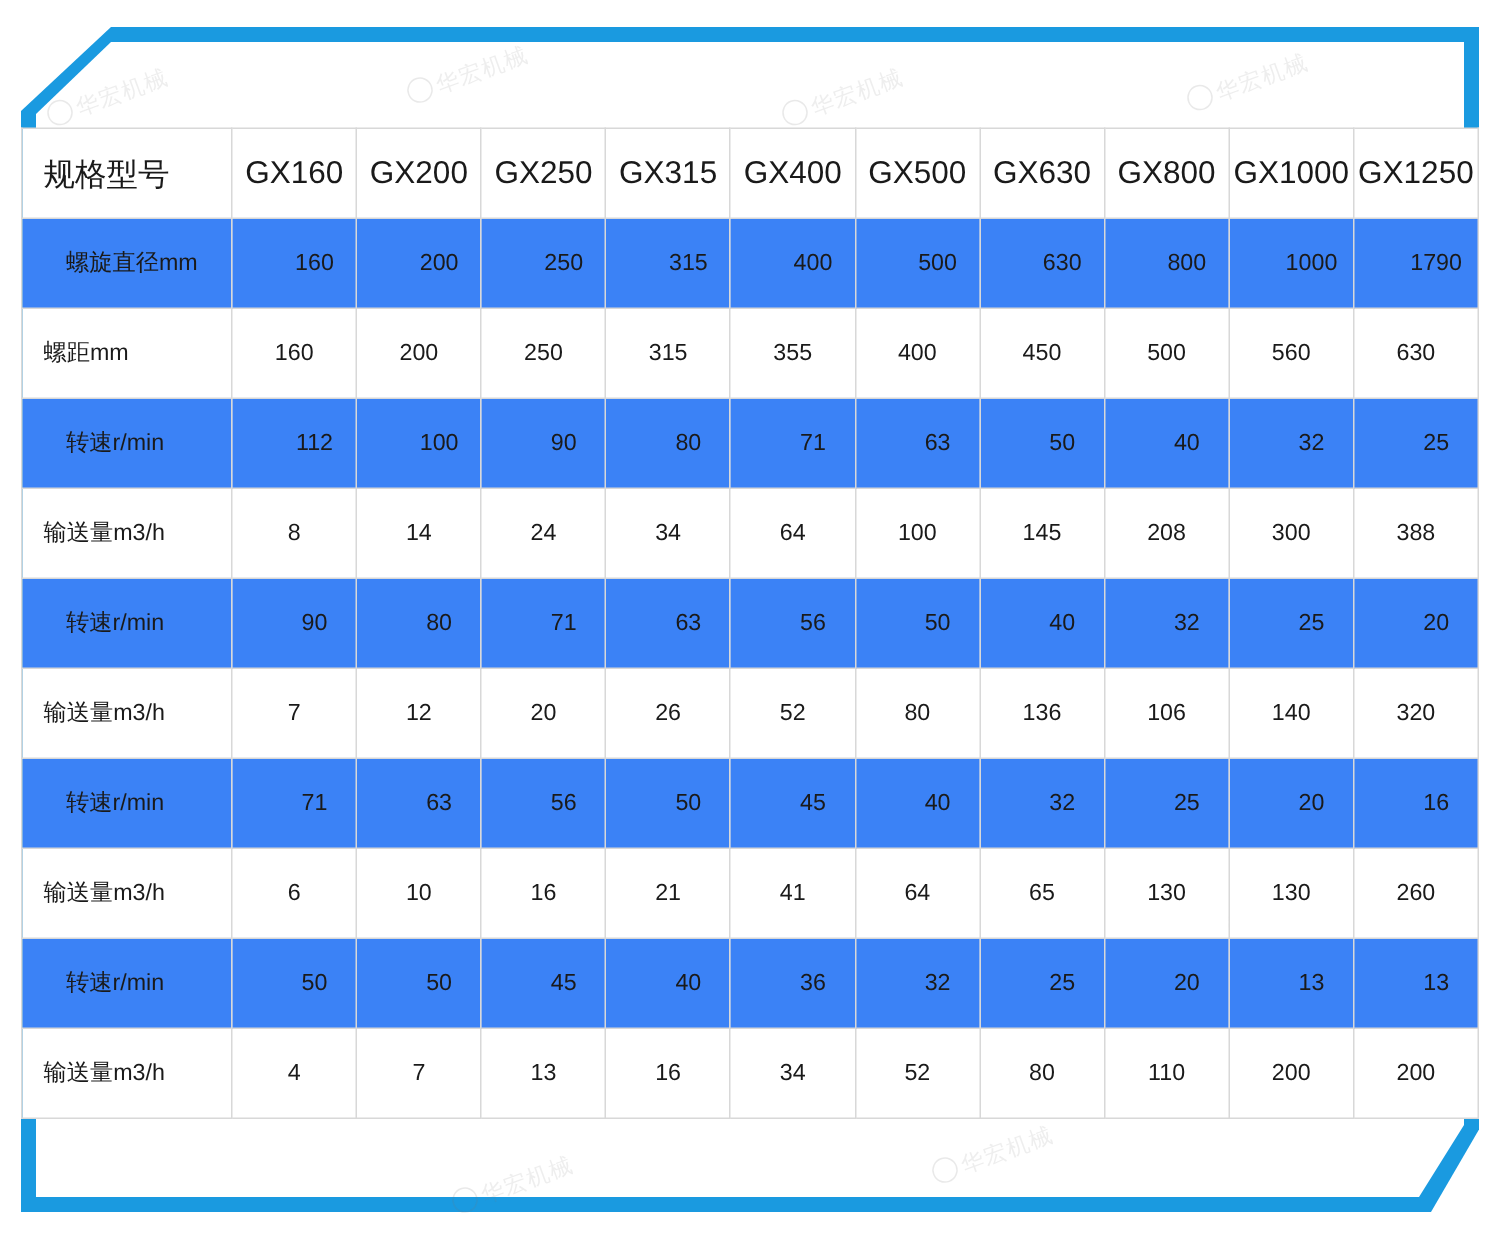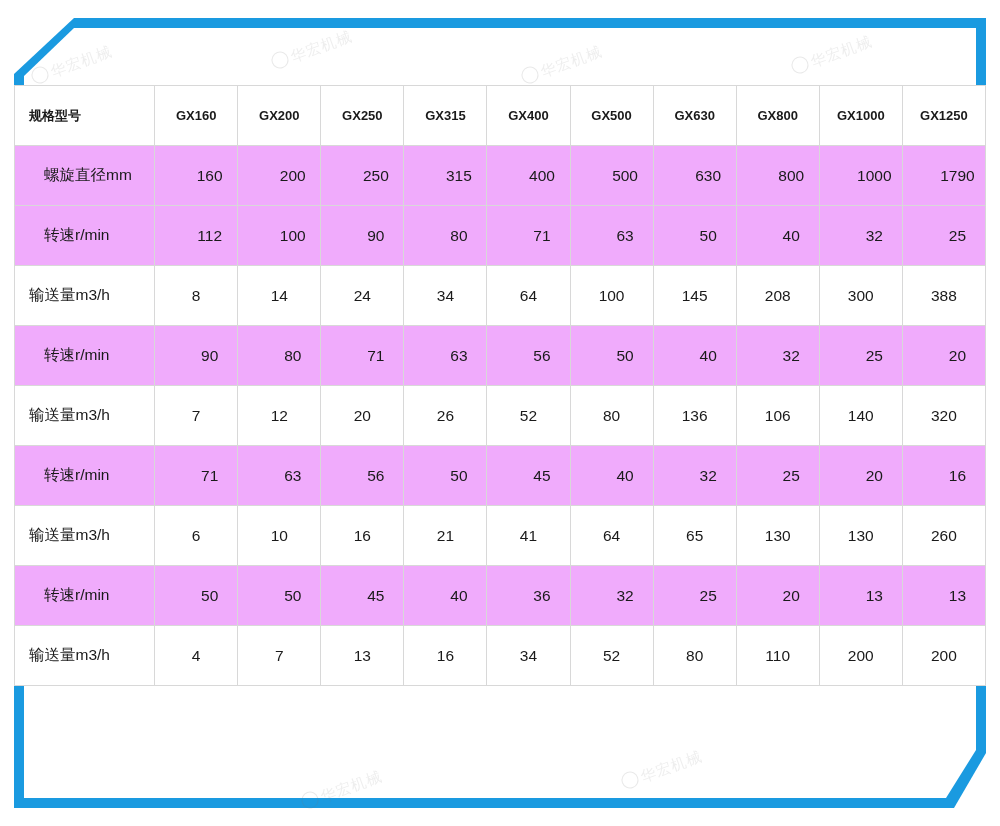--- a/index.html
+++ b/index.html
@@ -97,31 +97,30 @@
     border: 1px solid #d8d8d8;
     height: 59px;
     text-align: center;
     vertical-align: middle;
     font-size: 15.5px;
     color: #1a1a1a;
     padding: 0 2px;
     background: #ffffff;
   }
   table.spec tr.shaded td {
-    background: #f0abfc;
+    background: #3b82f6;
     padding-left: 29px;
   }
   table.spec td.rowhead {
     text-align: left;
     padding-left: 14px;
     font-size: 15.5px;
   }
   table.spec tr:first-child td {
-    font-size: 13px;
-    font-weight: bold;
+    font-size: 21px;
   }
   col.c0 { width: 140px; }
   col.cx { width: 83px; }
 </style>
 </head>
 <body>
 
 <div id="page">
 
   <div class="frame">
@@ -177,20 +176,33 @@
             <td>200</td>
             <td>250</td>
             <td>315</td>
             <td>400</td>
             <td>500</td>
             <td>630</td>
             <td>800</td>
             <td>1000</td>
             <td>1790</td>
           </tr>
+          <tr>
+            <td class="rowhead">螺距mm</td>
+            <td>160</td>
+            <td>200</td>
+            <td>250</td>
+            <td>315</td>
+            <td>355</td>
+            <td>400</td>
+            <td>450</td>
+            <td>500</td>
+            <td>560</td>
+            <td>630</td>
+          </tr>
           <tr class="shaded">
             <td class="rowhead">转速r/min</td>
             <td>112</td>
             <td>100</td>
             <td>90</td>
             <td>80</td>
             <td>71</td>
             <td>63</td>
             <td>50</td>
             <td>40</td>

